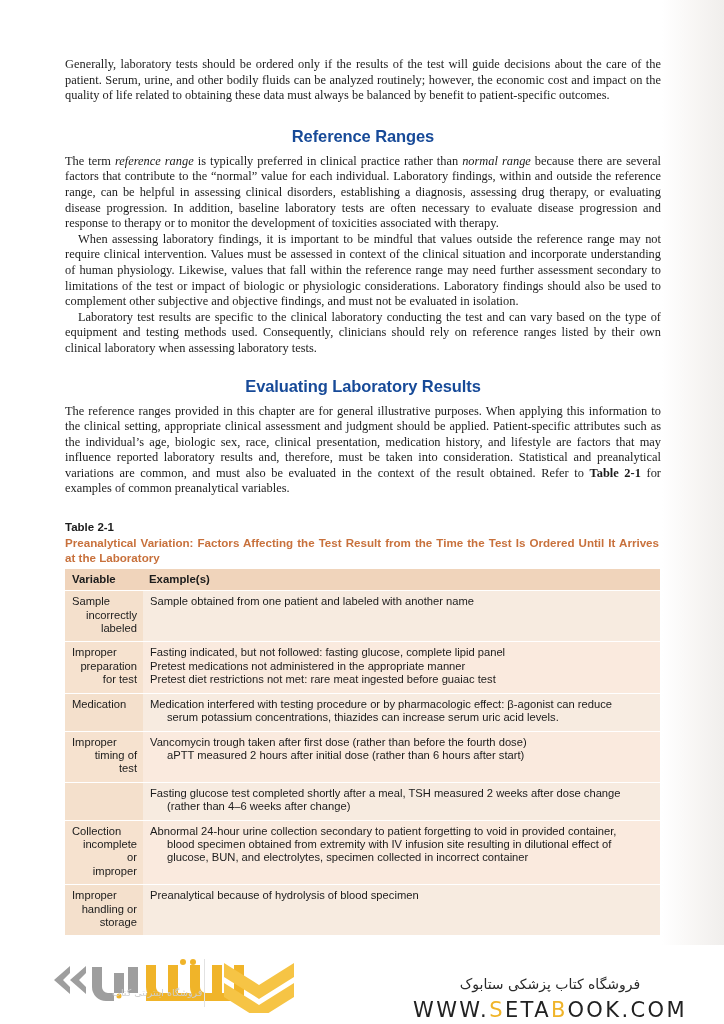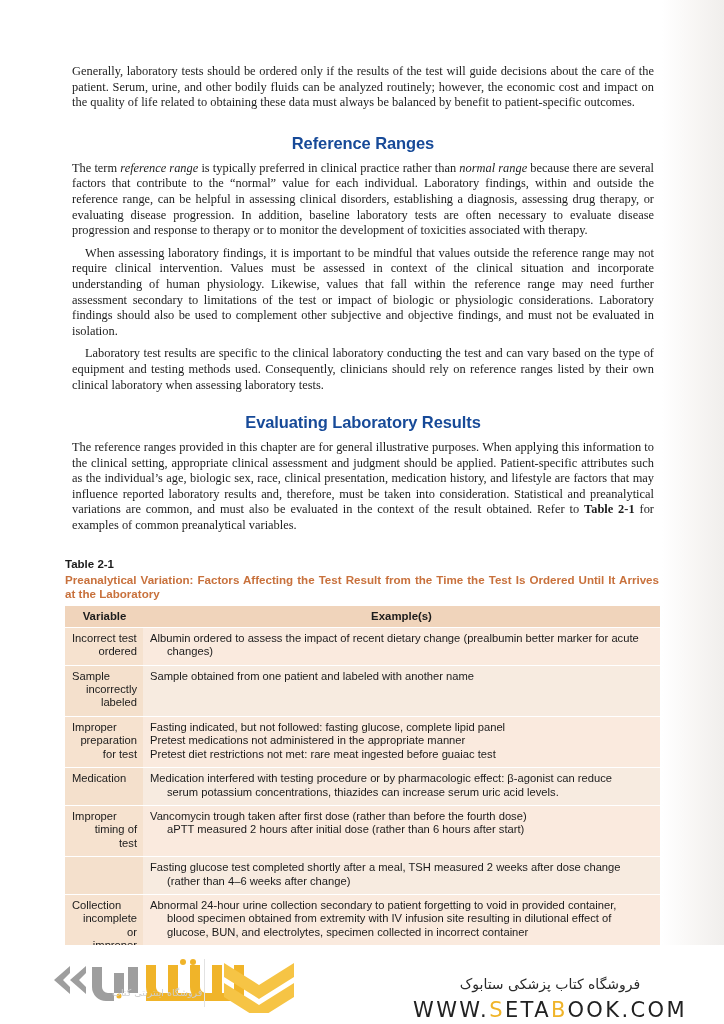--- a/index.html
+++ b/index.html
@@ -34,21 +34,21 @@
 
   .content {
     position: absolute;
     left: 65px;
     top: 57px;
     width: 596px;
   }
 
   
   p.body {
-    margin: 7px;
+    margin: 0;
     font-size: 12.4px;
     line-height: 15.6px;
     color: #1c1c1c;
     text-align: justify;
     text-justify: inter-word;
     font-family: "Liberation Serif", "DejaVu Serif", serif;
   }
   p.body.indent { text-indent: 13px; }
   p.body + p.body { margin-top: 0; }
 
@@ -97,21 +97,21 @@
     font-family: "Liberation Sans", "DejaVu Sans", sans-serif;
   }
   table.ptable col.c1 { width: 78px; }
   table.ptable col.c2 { width: 517px; }
 
   table.ptable th {
     background: #f0d4bb;
     color: #1b1b1b;
     font-size: 11.4px;
     font-weight: bold;
-    text-align: center;
+    text-align: left;
     padding: 4px 6px 5px 6px;
     border: none;
     vertical-align: top;
   }
   table.ptable th.v { padding-left: 7px; }
 
   table.ptable td {
     font-size: 11.2px;
     line-height: 13.4px;
     color: #1b1b1b;
@@ -236,30 +236,20 @@
             <col class="c1">
             <col class="c2">
           </colgroup>
         <thead>
           <tr>
             <th class="v">Variable</th>
             <th>Example(s)</th>
           </tr>
         </thead>
         <tbody>
-            <tr class="tint-a">
-              <td class="var">
-                <span class="vl">Incorrect test</span>
-                <span class="vr">ordered</span>
-              </td>
-              <td class="ex">
-                <span class="ln">Albumin ordered to assess the impact of recent dietary change (prealbumin better marker for acute</span>
-                <span class="ln hang">changes)</span>
-              </td>
-            </tr>
             <tr class="tint-b">
               <td class="var tint-b">
                 <span class="vl">Sample</span>
                 <span class="vr">incorrectly</span>
                 <span class="vr">labeled</span>
               </td>
               <td class="ex">
                 <span class="ln">Sample obtained from one patient and labeled with another name</span>
               </td>
             </tr>

